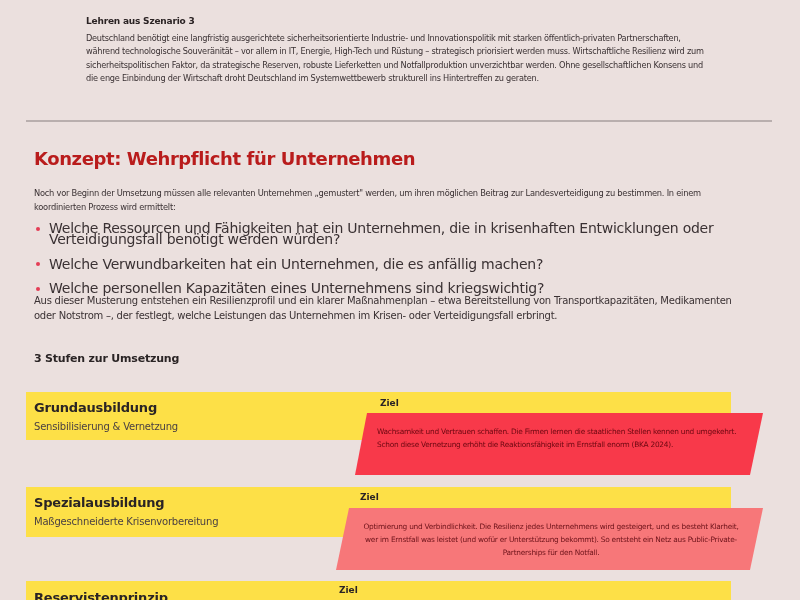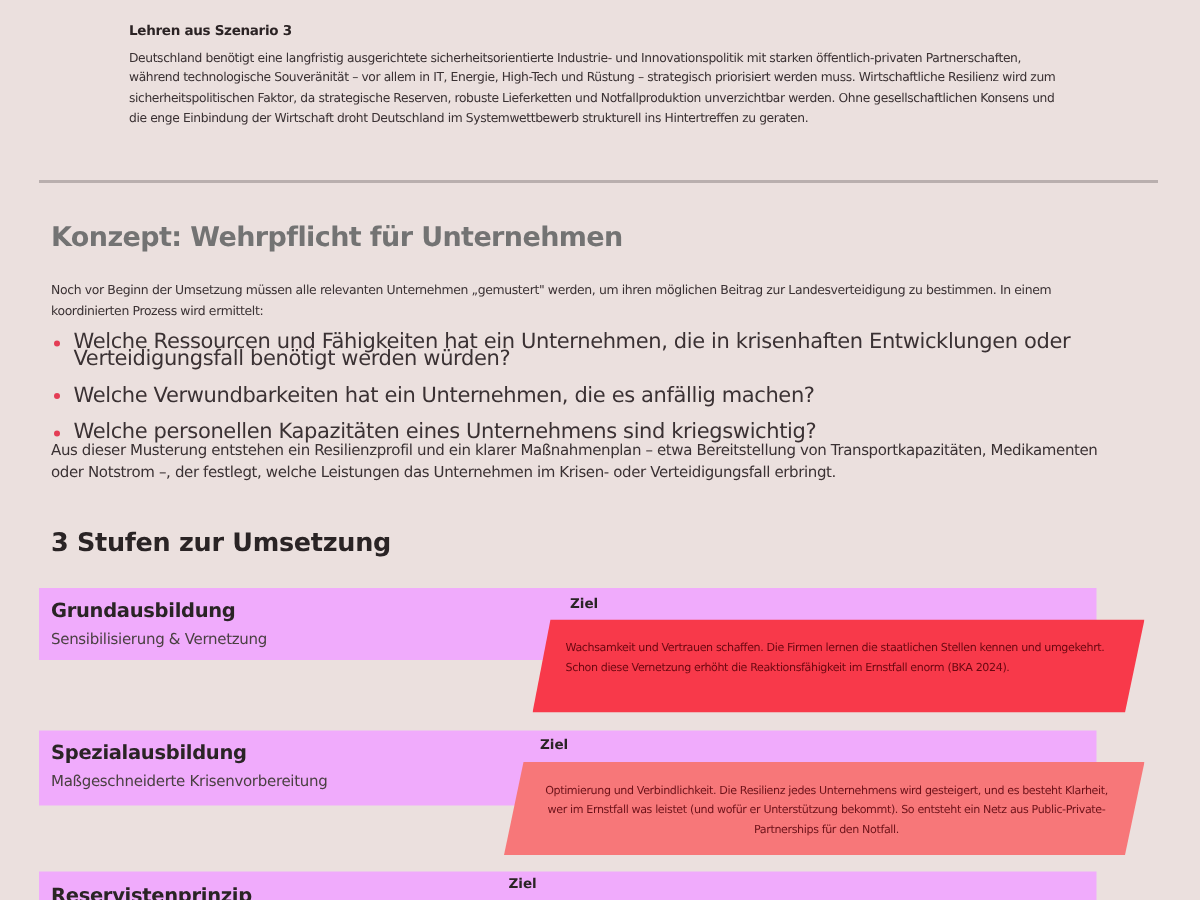--- a/index.html
+++ b/index.html
@@ -24,21 +24,21 @@
       font-size: 8.2px; line-height: 13.4px; color: #3a3133;
       letter-spacing: -0.25px;
     }
     .divider {
       position: absolute; left: 26px; top: 120px; width: 746px; height: 2px;
       background: #b9afae;
     }
 
     .concept-title {
       position: absolute; left: 34px; top: 148px;
-      font-size: 18px; font-weight: bold; color: #737373;
+      font-size: 18px; font-weight: bold; color: #b91c1c;
       letter-spacing: -0.4px;
     }
     .intro {
       position: absolute; left: 34px; top: 186px; width: 700px;
       font-size: 8.3px; line-height: 14px; color: #3a3133;
       letter-spacing: -0.25px;
     }
     .bullets {
       position: absolute; left: 34px; top: 223px; width: 720px;
       list-style: none; margin: 0; padding: 0;
@@ -55,27 +55,27 @@
       background: #e43d55;
     }
     .outro {
       position: absolute; left: 34px; top: 294px; width: 720px;
       font-size: 10px; line-height: 14.5px; color: #3a3133;
       letter-spacing: -0.25px;
     }
 
     .stages-title {
       position: absolute; left: 34px; top: 352px;
-      font-size: 17px; font-weight: bold; color: #2a2425;
+      font-size: 11px; font-weight: bold; color: #2a2425;
       letter-spacing: -0.2px;
     }
 
     .stage-bar {
       position: absolute; left: 26px; width: 705px; height: 48px;
-      background: #f0abfc;
+      background: #fde047;
     }
     .stage-name {
       position: absolute; left: 8px; top: 8px;
       font-size: 13px; font-weight: bold; color: #2a2425;
       letter-spacing: -0.2px;
     }
     .stage-sub {
       position: absolute; left: 8px; top: 29px;
       font-size: 10px; color: #4a4042;
       letter-spacing: -0.2px;

